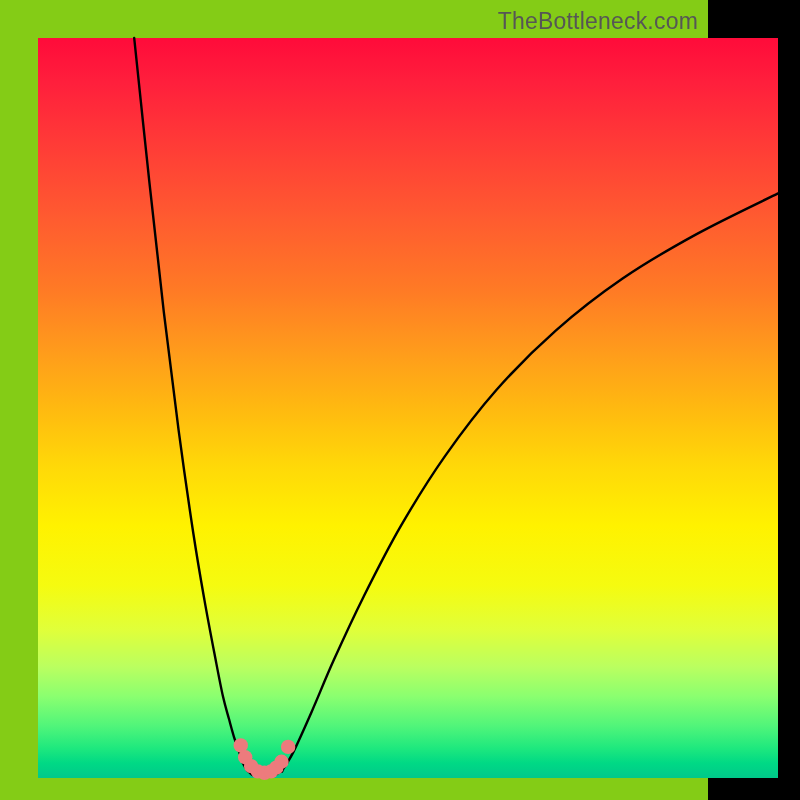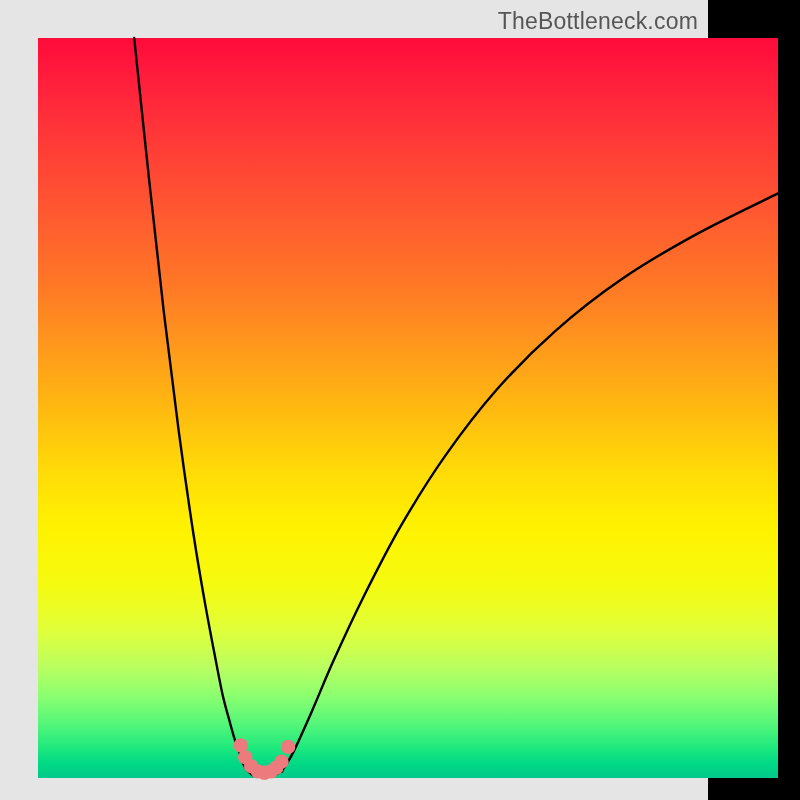--- a/index.html
+++ b/index.html
@@ -10,21 +10,21 @@
     overflow: hidden;
     background: #000;
     font-family: Arial, Helvetica, sans-serif;
   }
   .frame {
     position: absolute;
     left: 0;
     top: 0;
     width: 708px;
     height: 800px;
-    background: #e5e5e5;
+    background: #84cc16;
   }
   .plot {
     position: absolute;
     left: 38px;
     top: 38px;
     width: 740px;
     height: 740px;
     
     background: linear-gradient(
       to bottom,

